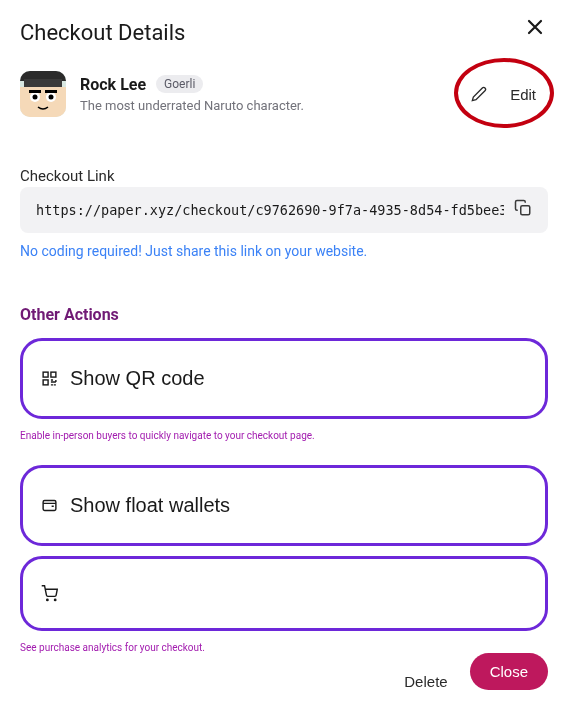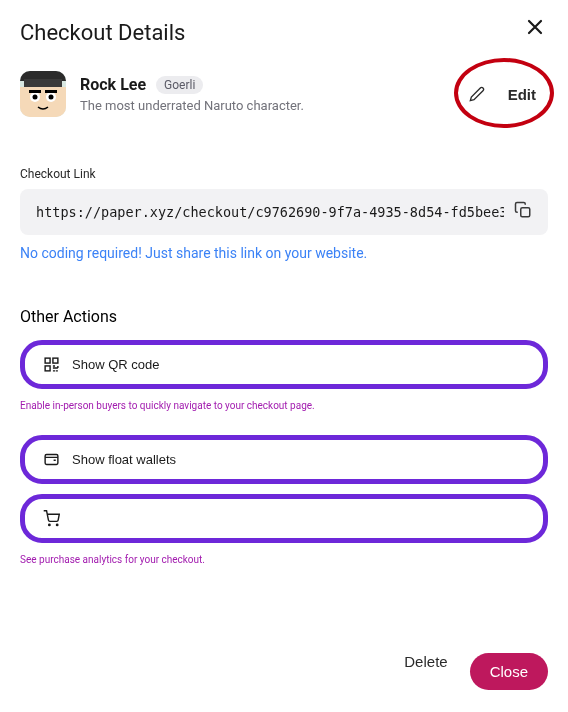--- a/index.html
+++ b/index.html
@@ -43,21 +43,21 @@
     .avatar {
       width: 46px;
       height: 46px;
       border-radius: 10px;
       overflow: hidden;
       flex-shrink: 0;
     }
     .avatar svg { display: block; }
     .name-row {
       display: flex;
-      align-items: center;
+      align-items: flex-start;
       gap: 10px;
       margin-bottom: 4px;
     }
     .name {
       font-size: 16px;
       font-weight: 700;
       color: #1a1a1a;
     }
     .badge {
       font-size: 12px;
@@ -78,32 +78,32 @@
       height: 70px;
       border: 4px solid #c30010;
       border-radius: 50%;
       pointer-events: none;
     }
     .edit-btn {
       display: inline-flex;
       align-items: center;
       gap: 23px;
       font-size: 15px;
-      font-weight: 700;
+      font-weight: 400;
       color: #2a2a2a;
       cursor: pointer;
       background: none;
       border: none;
       margin-right: 12px;
     }
     .edit-btn svg { stroke: #2a2a2a; }
     .section-label {
-      font-size: 12px;
+      font-size: 15px;
       color: #2a2a2a;
-      margin-bottom: 8px;
+      margin-bottom: 2px;
       font-weight: 400;
     }
     .link-box {
       display: flex;
       align-items: center;
       justify-content: space-between;
       background: #f2f2f4;
       border-radius: 8px;
       padding: 12px 16px;
       margin-bottom: 10px;
@@ -121,52 +121,52 @@
       margin-left: 10px;
     }
     .copy-icon svg { stroke: #3a3a3a; }
     .note-blue {
       font-size: 14px;
       color: #3b82f6;
       margin-bottom: 46px;
     }
     .section-title {
       font-size: 16px;
-      font-weight: 400;
-      color: #000000;
+      font-weight: 700;
+      color: #701a75;
       margin-bottom: 14px;
     }
     .action-btn {
       width: 100%;
       display: flex;
       align-items: center;
       gap: 12px;
-      padding: 11px 18px;
-      border: 5px solid #6d28d9;
+      padding: 26px 18px;
+      border: 3px solid #6d28d9;
       background: #fff;
       border-radius: 22px;
-      font-size: 13px;
+      font-size: 20px;
       color: #1a1a1a;
       cursor: pointer;
       margin-bottom: 10px;
       text-align: left;
     }
     .action-btn svg { stroke: #1a1a1a; flex-shrink: 0; }
     .hint {
       font-size: 10px;
       color: #a21caf;
       margin-bottom: 22px;
       line-height: 1.4;
     }
     .footer {
       position: absolute;
       bottom: 22px;
       right: 20px;
       display: flex;
-      align-items: flex-start;
+      align-items: flex-end;
       gap: 22px;
     }
     .delete-btn {
       background: none;
       border: none;
       font-size: 15px;
       color: #2a2a2a;
       cursor: pointer;
       font-weight: 500;
     }

